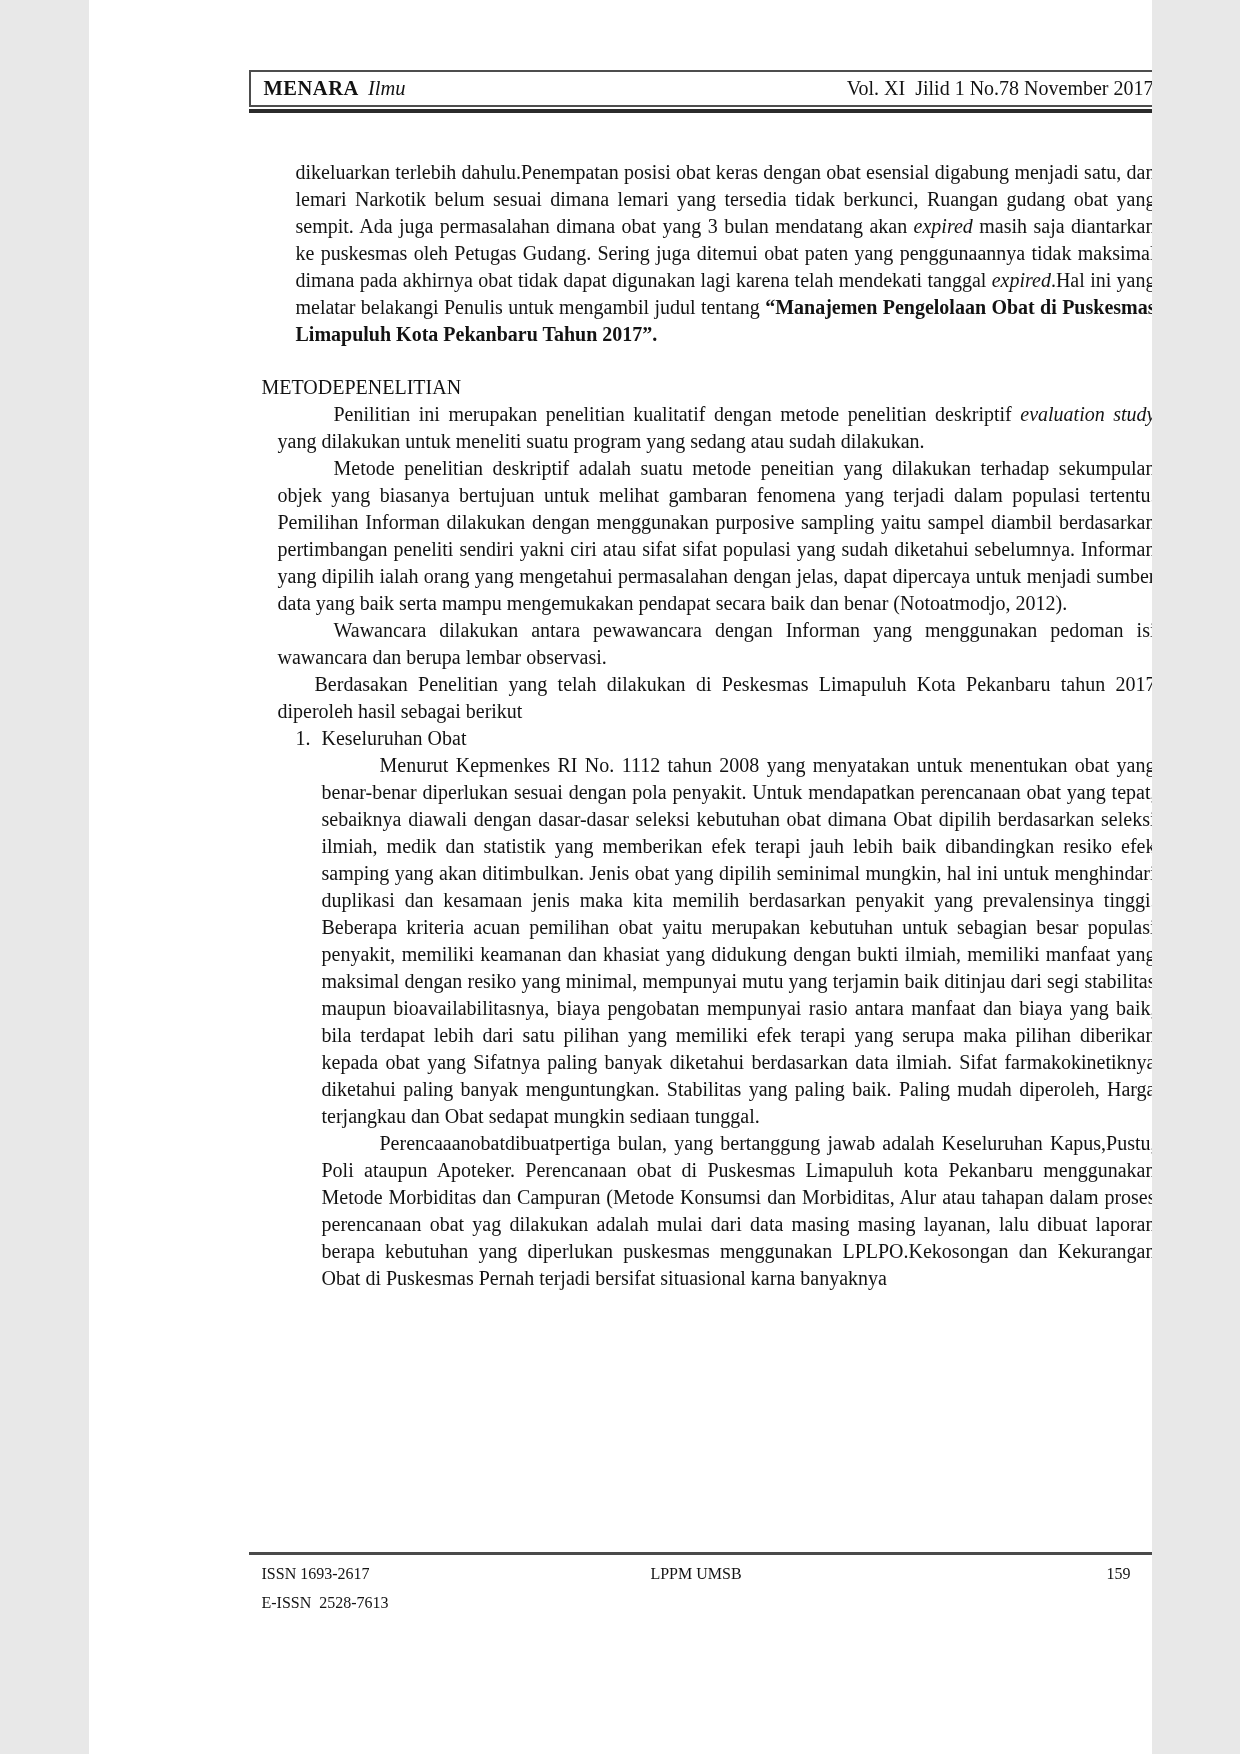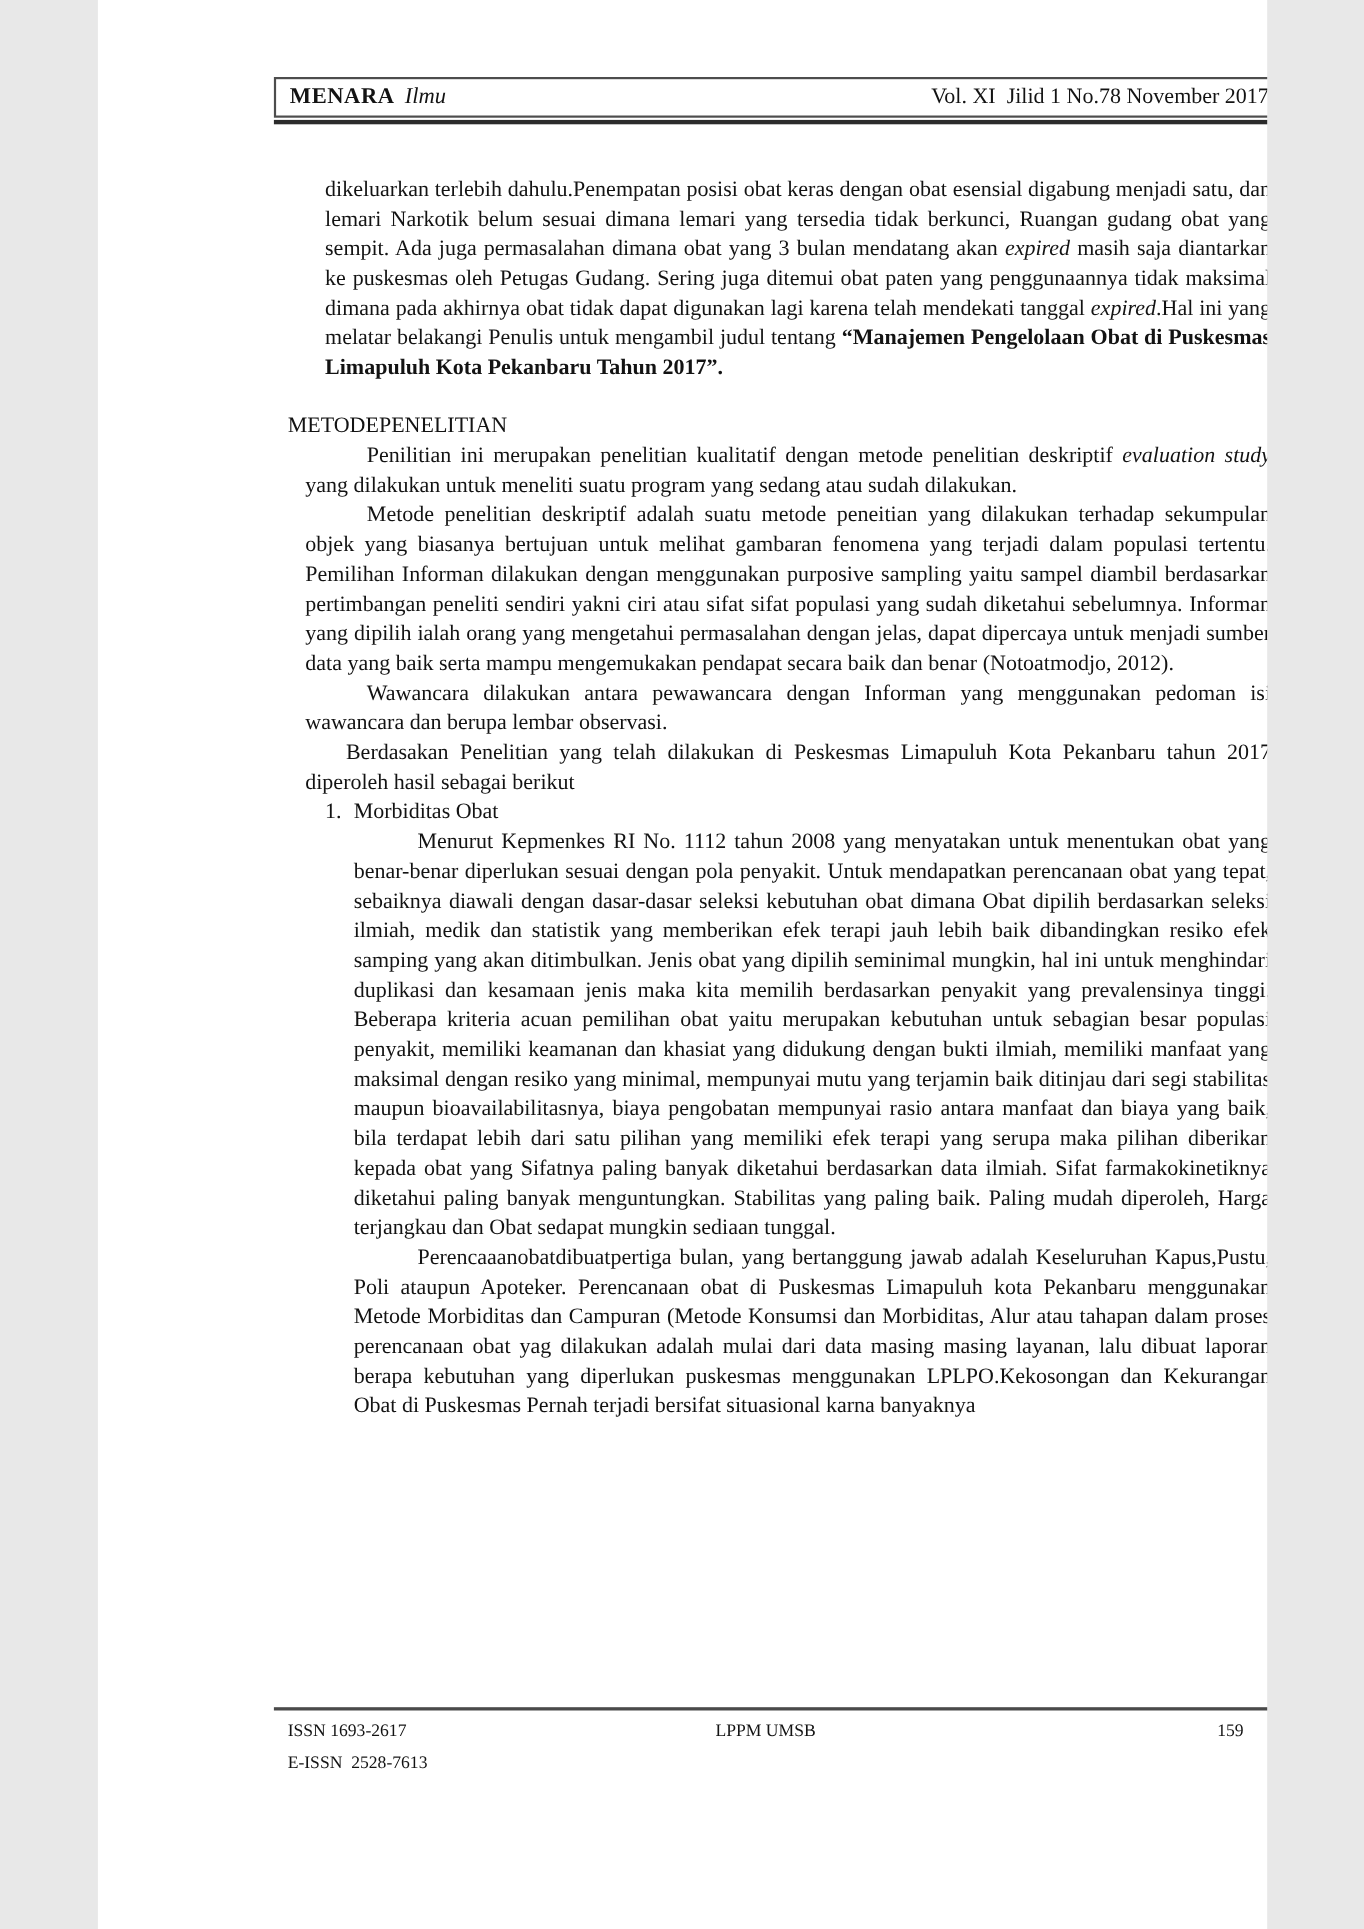--- a/index.html
+++ b/index.html
@@ -69,21 +69,21 @@
     <div class="header-rule"></div>
   </div>
 
   <div class="body-text" id="content">
       <p class="para cont"><span>dikeluarkan terlebih dahulu.Penempatan posisi obat keras dengan obat esensial digabung menjadi satu, dan lemari Narkotik belum sesuai dimana lemari yang tersedia tidak berkunci, Ruangan gudang obat yang sempit. Ada juga permasalahan dimana obat yang 3 bulan mendatang akan </span><span class="i">expired</span><span> masih saja diantarkan ke puskesmas oleh Petugas Gudang. Sering juga ditemui obat paten yang penggunaannya tidak maksimal dimana pada akhirnya obat tidak dapat digunakan lagi karena telah mendekati tanggal </span><span class="i">expired</span><span>.Hal ini yang melatar belakangi Penulis untuk mengambil judul tentang </span><span class="b">“Manajemen Pengelolaan Obat di Puskesmas Limapuluh Kota Pekanbaru Tahun 2017”.</span></p>
       <div class="heading">METODEPENELITIAN</div>
       <p class="para ind"><span>Penilitian ini merupakan penelitian kualitatif dengan metode penelitian deskriptif </span><span class="i">evaluation study</span><span> yang dilakukan untuk meneliti suatu program yang sedang atau sudah dilakukan.</span></p>
       <p class="para ind"><span>Metode penelitian deskriptif adalah suatu metode peneitian yang dilakukan terhadap sekumpulan objek yang biasanya bertujuan untuk melihat gambaran fenomena yang terjadi dalam populasi tertentu. Pemilihan Informan dilakukan dengan menggunakan purposive sampling yaitu sampel diambil berdasarkan pertimbangan peneliti sendiri yakni ciri atau sifat sifat populasi yang sudah diketahui sebelumnya. Informan yang dipilih ialah orang yang mengetahui permasalahan dengan jelas, dapat dipercaya untuk menjadi sumber data yang baik serta mampu mengemukakan pendapat secara baik dan benar (Notoatmodjo, 2012).</span></p>
       <p class="para ind"><span>Wawancara dilakukan antara pewawancara dengan Informan yang menggunakan pedoman isi wawancara dan berupa lembar observasi.</span></p>
       <p class="para hang"><span>Berdasakan Penelitian yang telah dilakukan di Peskesmas Limapuluh Kota Pekanbaru tahun 2017 diperoleh hasil sebagai berikut</span></p>
-      <div class="list-item"><span class="li-num">1.</span><span>Morbiditas Obat</span></div>
+      <div class="list-item"><span class="li-num">1.</span><span>Keseluruhan Obat</span></div>
       <p class="para sub"><span>Menurut Kepmenkes RI No. 1112 tahun 2008 yang menyatakan untuk menentukan obat yang benar-benar diperlukan sesuai dengan pola penyakit. Untuk mendapatkan perencanaan obat yang tepat, sebaiknya diawali dengan dasar-dasar seleksi kebutuhan obat dimana Obat dipilih berdasarkan seleksi ilmiah, medik dan statistik yang memberikan efek terapi jauh lebih baik dibandingkan resiko efek samping yang akan ditimbulkan. Jenis obat yang dipilih seminimal mungkin, hal ini untuk menghindari duplikasi dan kesamaan jenis maka kita memilih berdasarkan penyakit yang prevalensinya tinggi. Beberapa kriteria acuan pemilihan obat yaitu merupakan kebutuhan untuk sebagian besar populasi penyakit, memiliki keamanan dan khasiat yang didukung dengan bukti ilmiah, memiliki manfaat yang maksimal dengan resiko yang minimal, mempunyai mutu yang terjamin baik ditinjau dari segi stabilitas maupun bioavailabilitasnya, biaya pengobatan mempunyai rasio antara manfaat dan biaya yang baik, bila terdapat lebih dari satu pilihan yang memiliki efek terapi yang serupa maka pilihan diberikan kepada obat yang Sifatnya paling banyak diketahui berdasarkan data ilmiah. Sifat farmakokinetiknya diketahui paling banyak menguntungkan. Stabilitas yang paling baik. Paling mudah diperoleh, Harga terjangkau dan Obat sedapat mungkin sediaan tunggal.</span></p>
       <p class="para sub"><span>Perencaaanobatdibuatpertiga bulan, yang bertanggung jawab adalah Keseluruhan Kapus,Pustu, Poli ataupun Apoteker. Perencanaan obat di Puskesmas Limapuluh kota Pekanbaru menggunakan Metode Morbiditas dan Campuran (Metode Konsumsi dan Morbiditas, Alur atau tahapan dalam proses perencanaan obat yag dilakukan adalah mulai dari data masing masing layanan, lalu dibuat laporan berapa kebutuhan yang diperlukan puskesmas menggunakan LPLPO.Kekosongan dan Kekurangan Obat di Puskesmas Pernah terjadi bersifat situasional karna banyaknya</span></p>
     </div>
 
   <div class="footer">
     <div class="footer-rule"></div>
     <div class="footer-row">
       <div class="footer-left">
         <div>ISSN 1693-2617</div>
         <div>E-ISSN&nbsp; 2528-7613</div>

